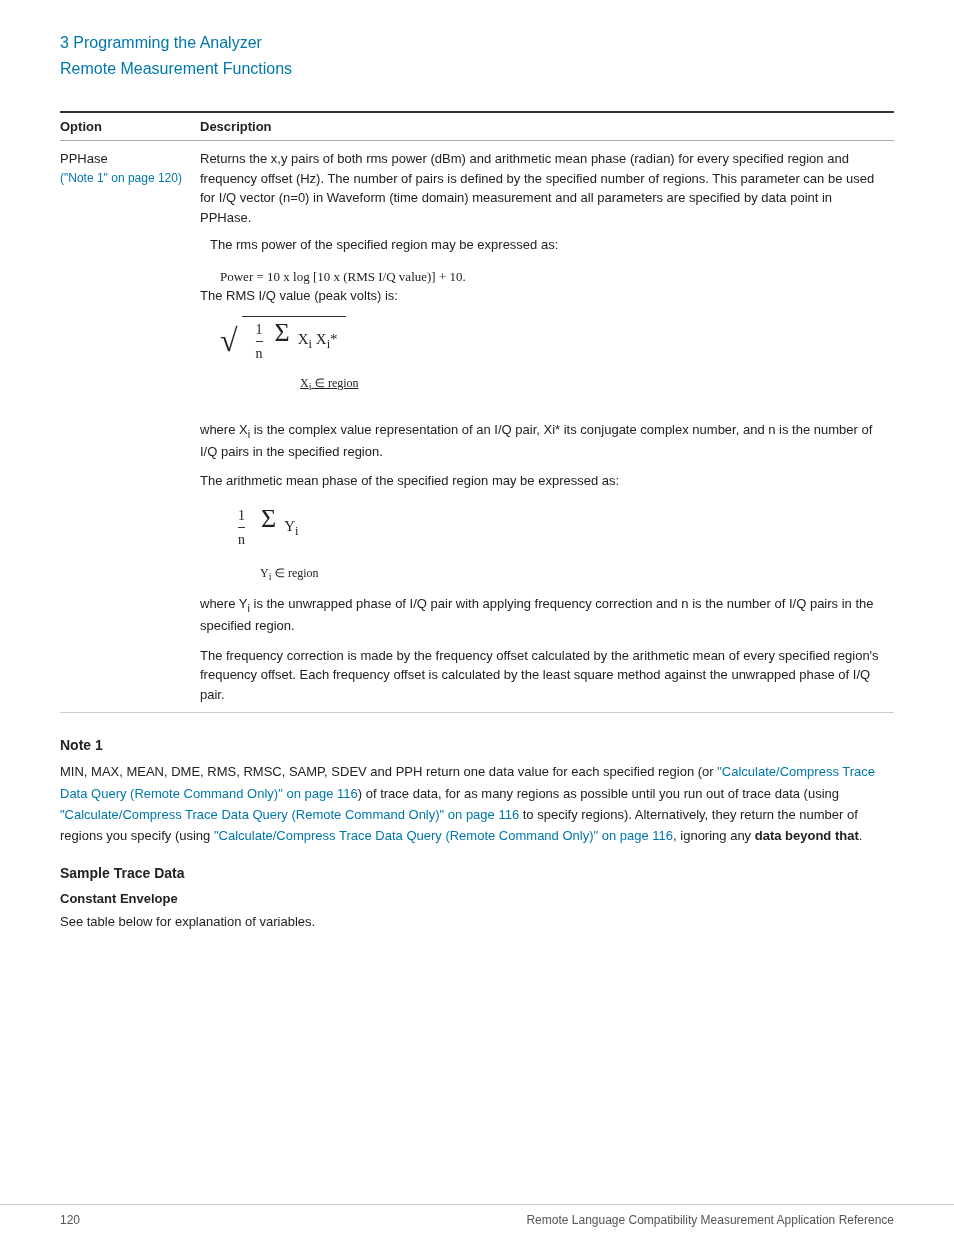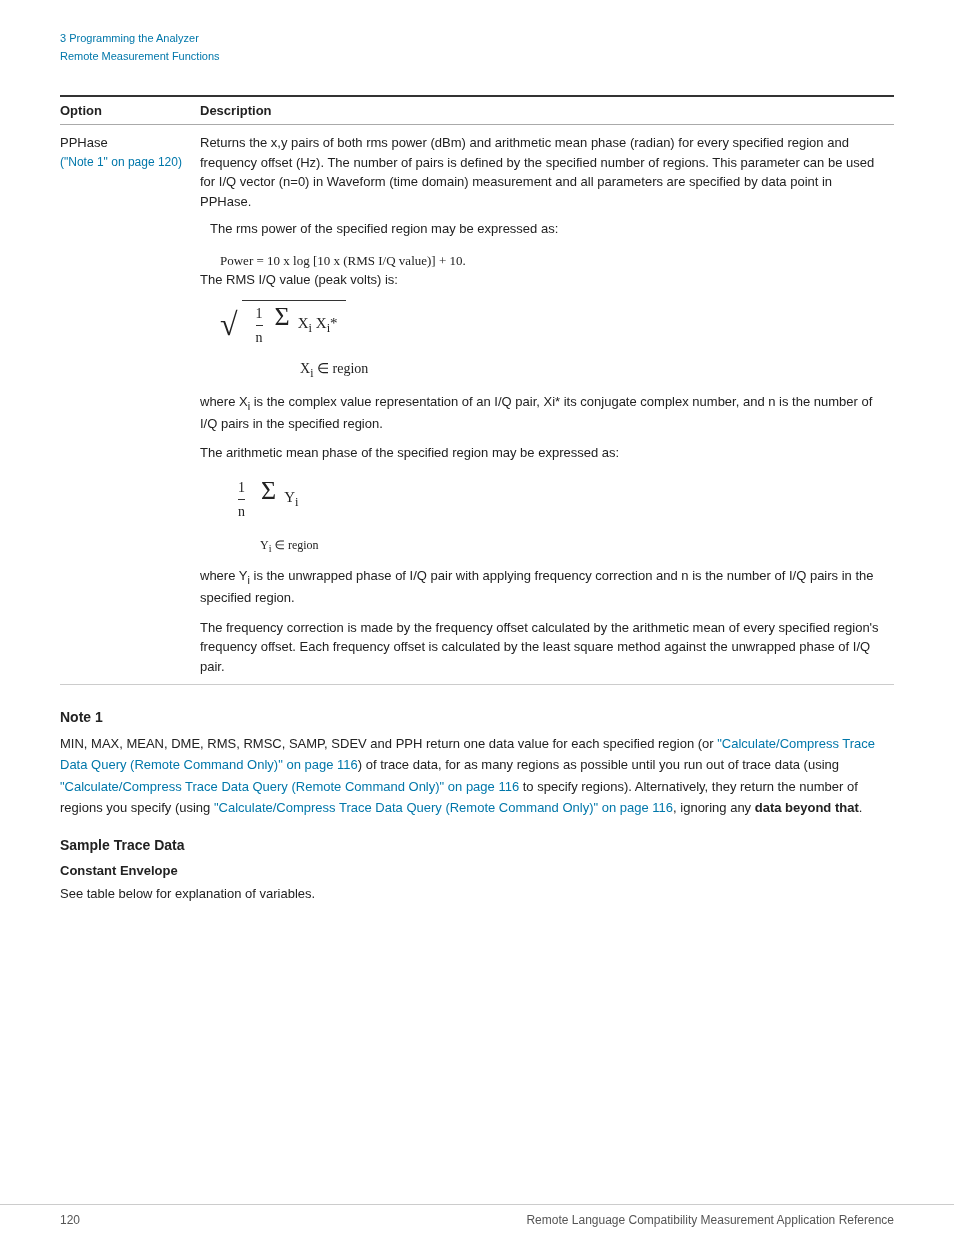--- a/index.html
+++ b/index.html
@@ -7,21 +7,21 @@
       font-family: Arial, Helvetica, sans-serif;
       font-size: 13px;
       color: #222;
       background: #fff;
       width: 954px;
       min-height: 1235px;
       padding: 30px 60px 40px 60px;
     }
 
     .breadcrumb {
-      font-size: 11px;
+      font-size: 16px;
       color: #0077aa;
       margin-bottom: 30px;
       line-height: 1.6;
     }
     .breadcrumb div { display: block; }
 
     .main-table {
       width: 100%;
       border-collapse: collapse;
       margin-bottom: 24px;
@@ -215,21 +215,21 @@
               <span class="num">1</span>
               <span class="den">n</span>
             </div>
             <div class="summation-block">
               <span class="sigma-char">Σ</span>
               <span class="sub">&nbsp;</span>
             </div>
             <span style="margin-left:4px;">X<sub>i</sub> X<sub>i</sub>*</span>
           </div>
         </div>
-        <div style="margin-left:100px; font-family:'Times New Roman',serif; font-size:14px; margin-bottom:10px;">
+        <div style="margin-left:100px; font-family:'Times New Roman',serif; font-size:12px; margin-bottom:26px;text-decoration:underline;">
           X<sub>i</sub> ∈ region
         </div>
 
         <p style="margin-bottom:10px;">
           where X<sub>i</sub> is the complex value representation of an I/Q pair, Xi* its conjugate complex number, and n is the number of I/Q pairs in the specified region.
         </p>
 
         <p style="margin-bottom:10px;">
           The arithmetic mean phase of the specified region may be expressed as:
         </p>

